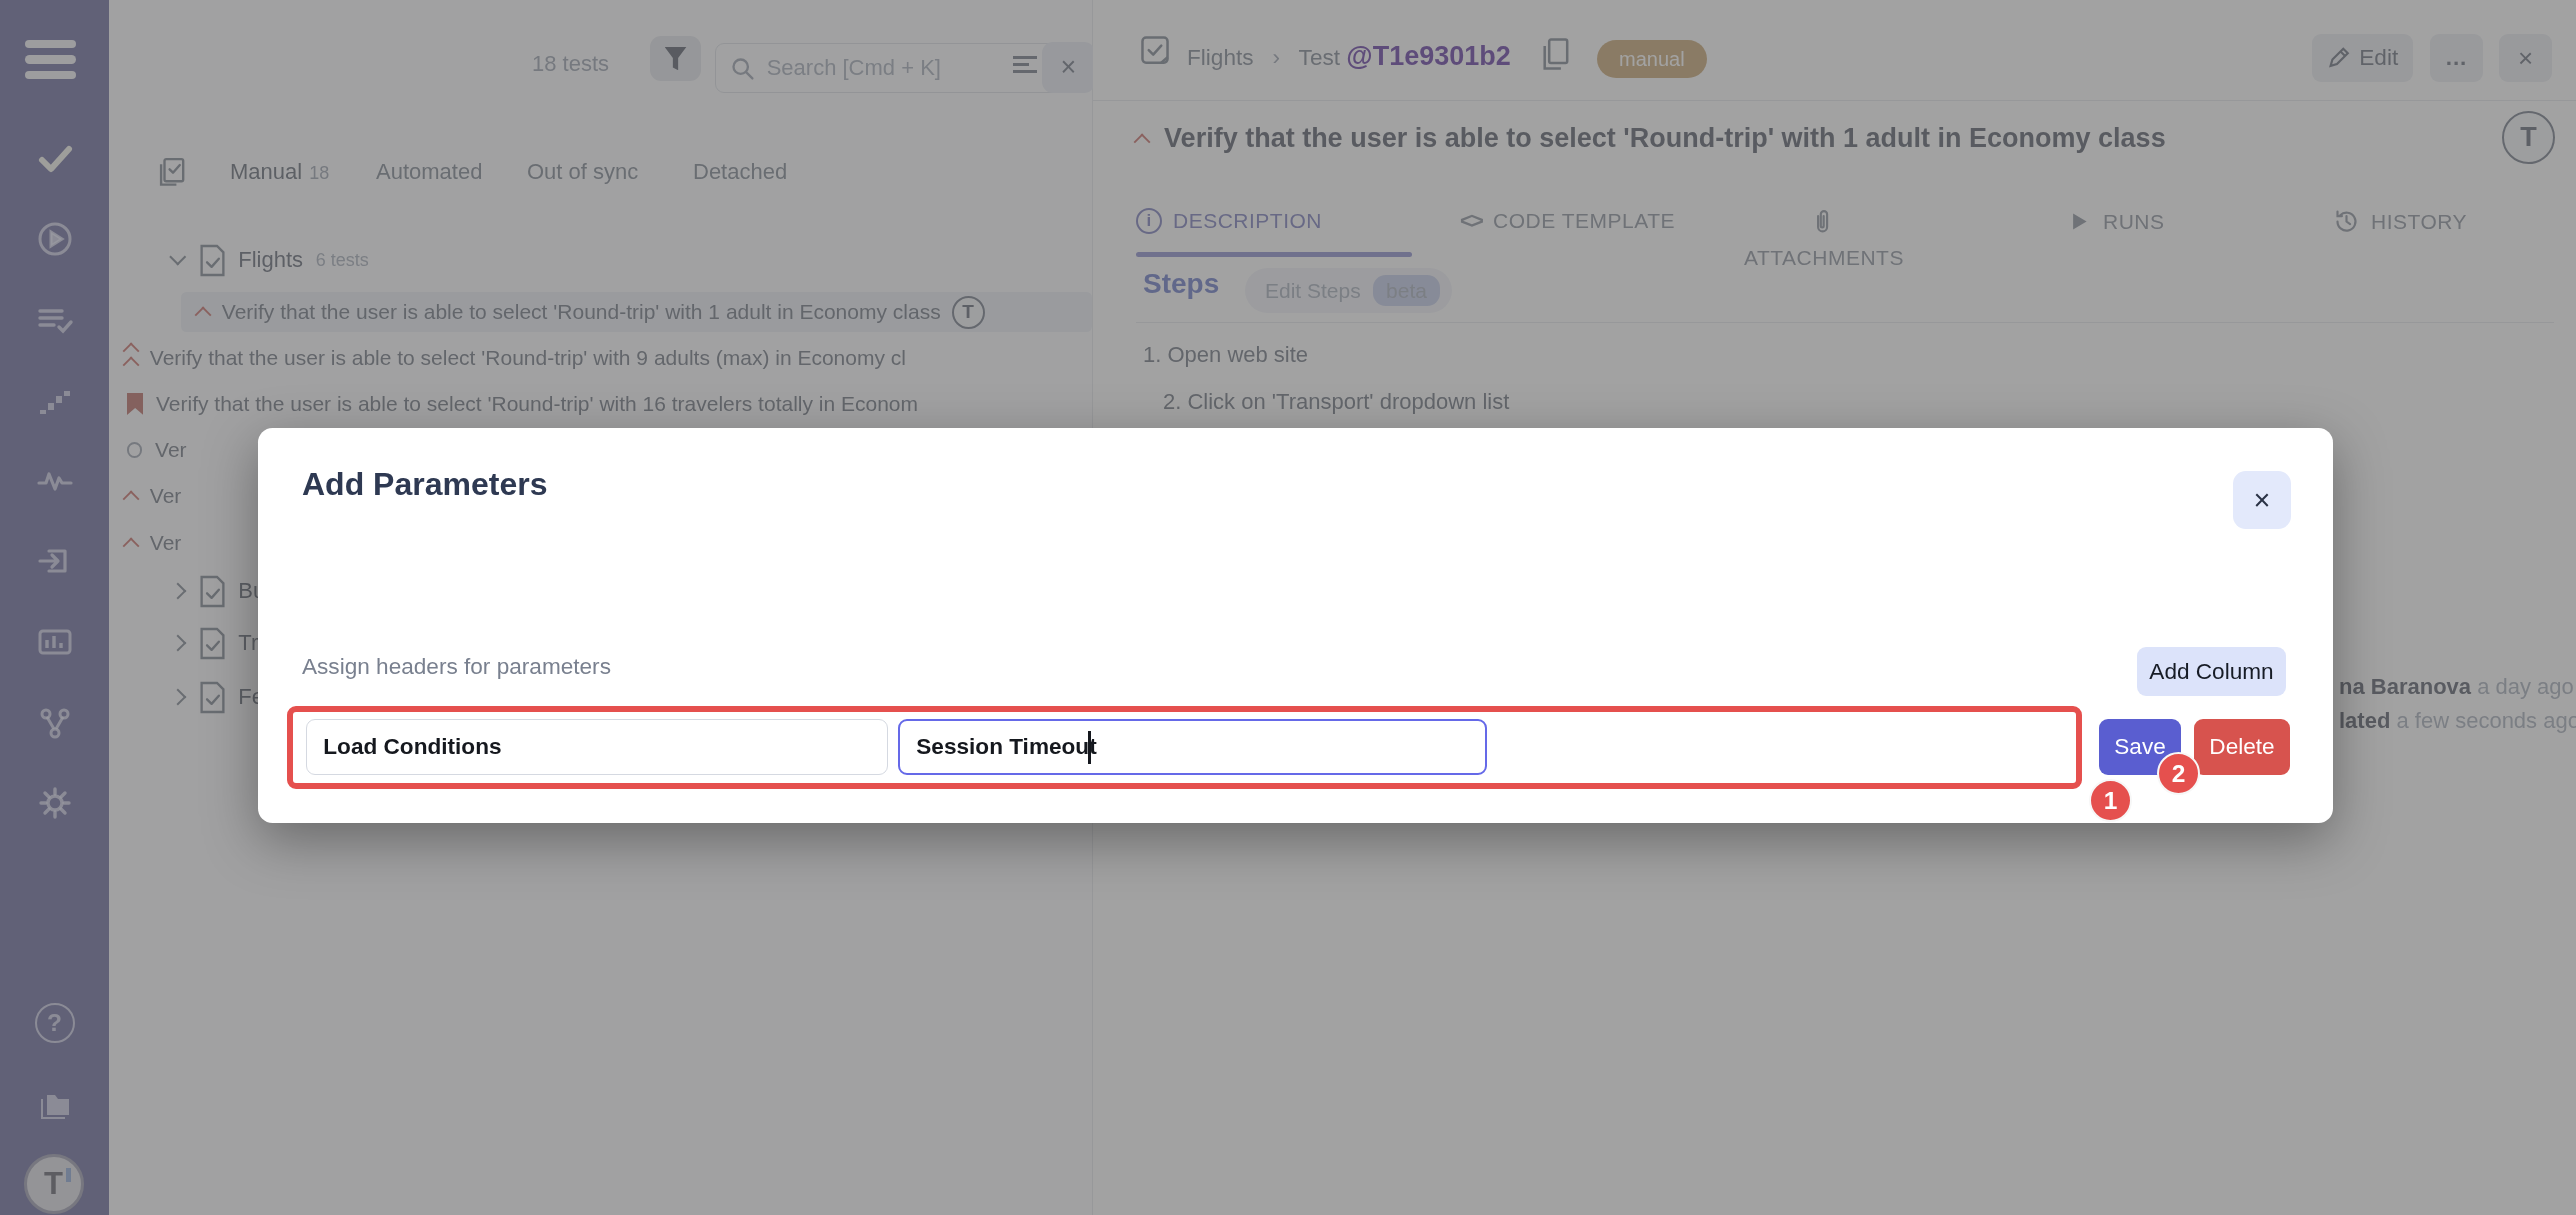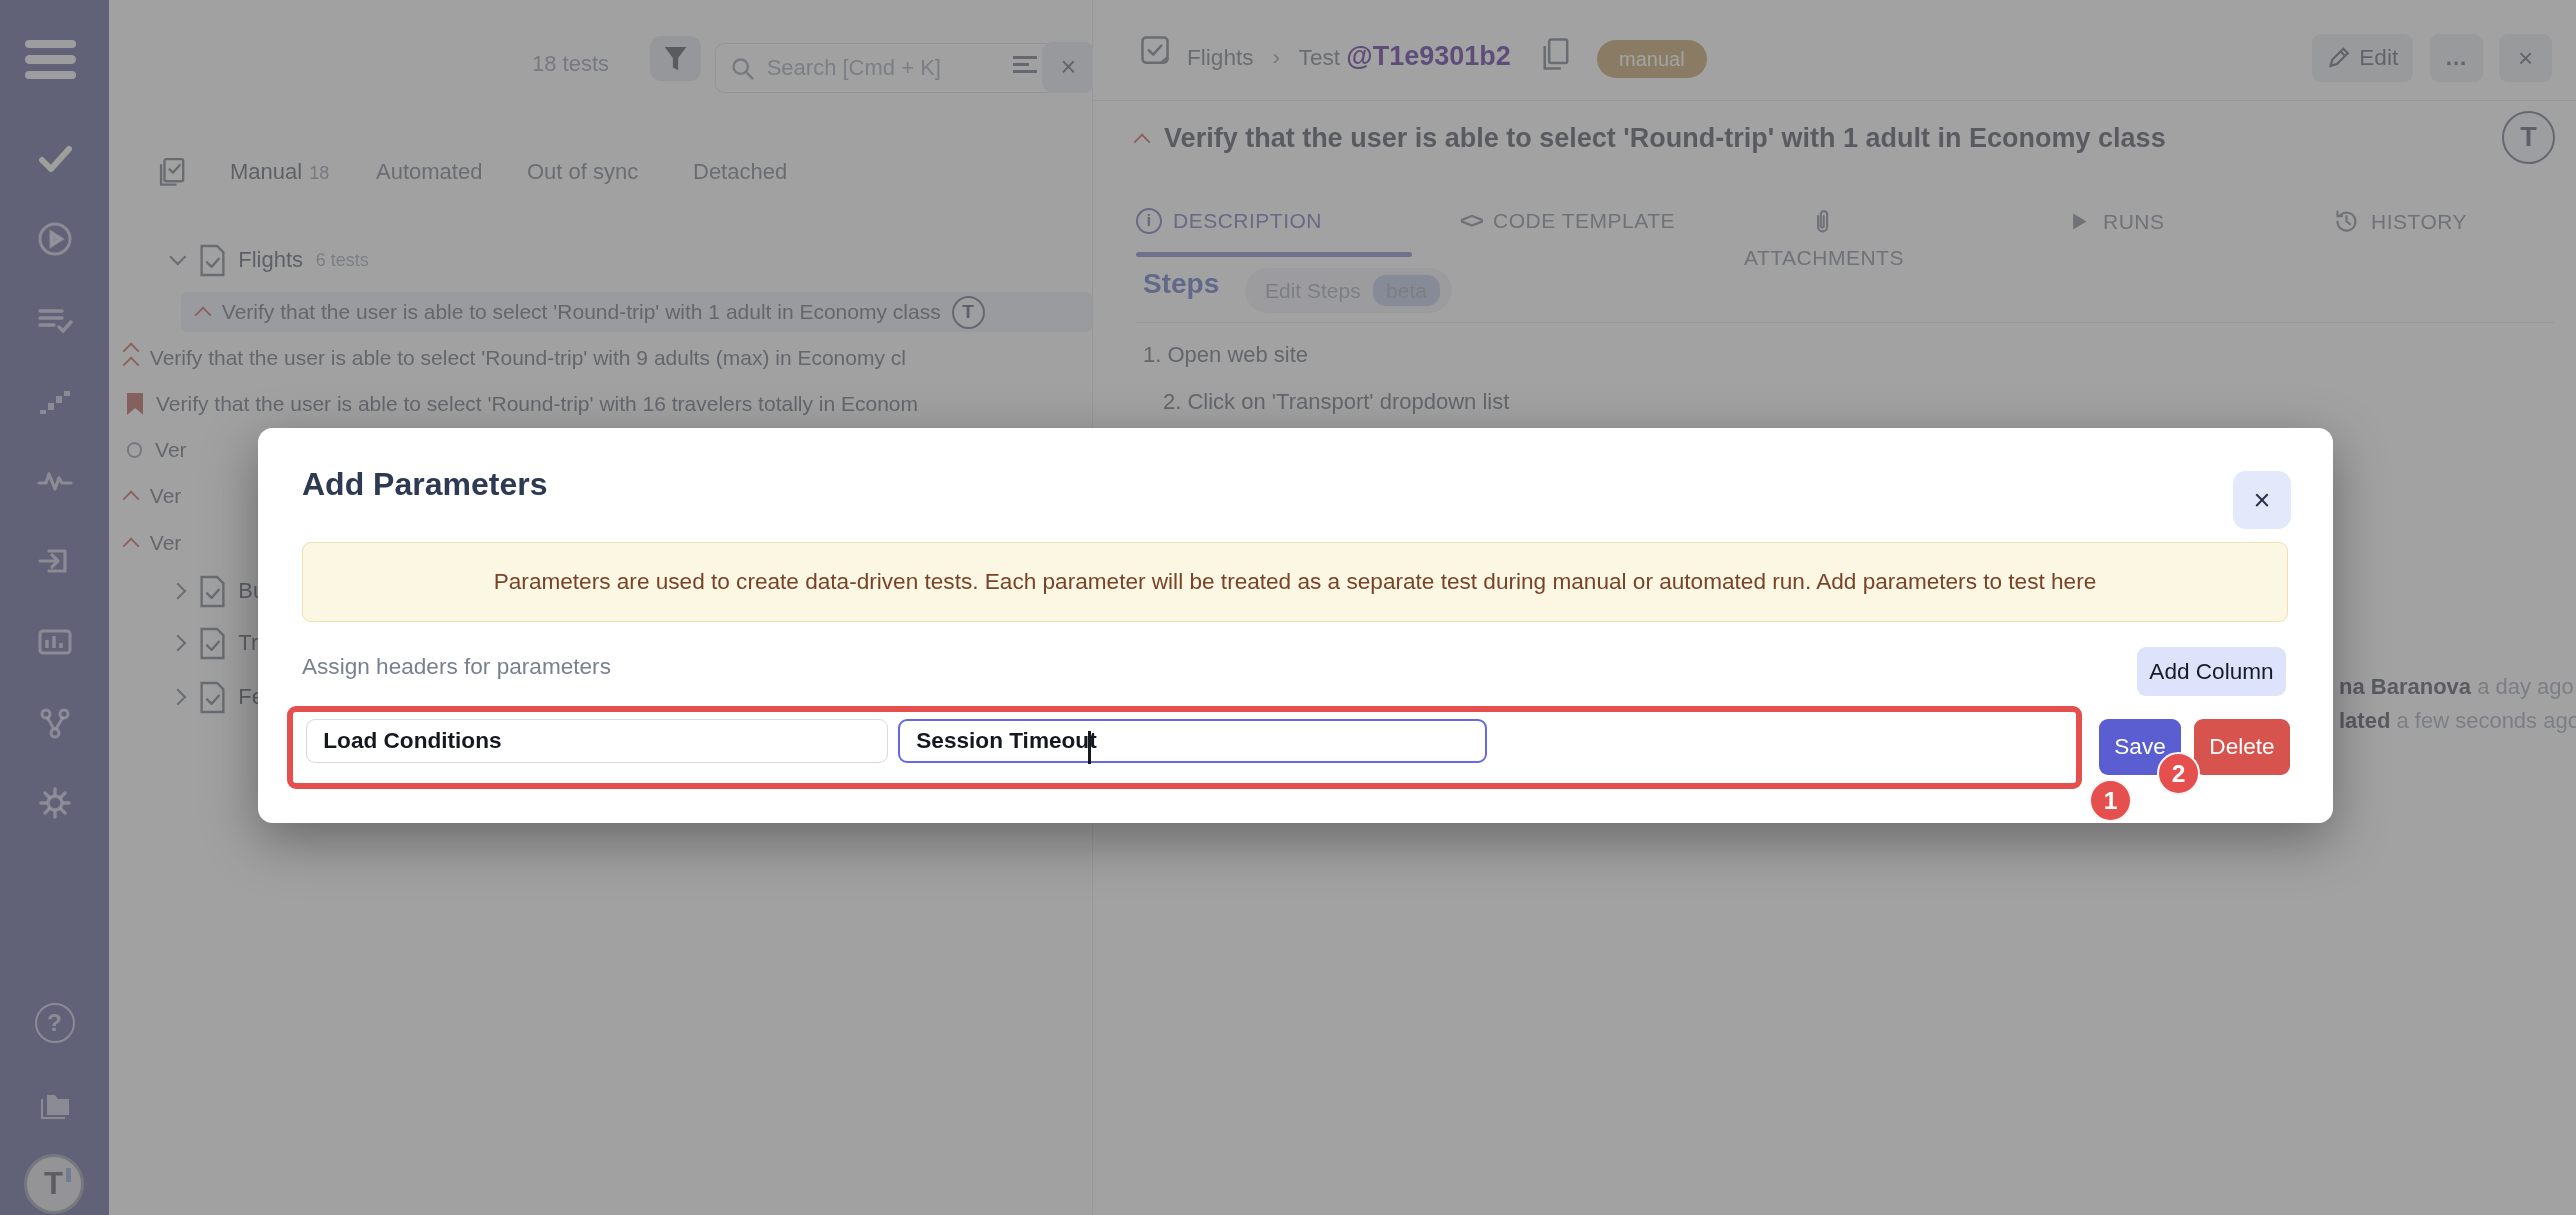--- a/index.html
+++ b/index.html
@@ -124,21 +124,21 @@
   .modal-close { position:absolute; left:1975px; top:43px; width:58px; height:58px; background:#e3e9fb; border-radius:12.7px;
                  display:flex; align-items:center; justify-content:center; font-size:29px; color:#2b3346; cursor:pointer; }
   .info-box { position:absolute; left:44px; top:114px; width:1986px; height:80px; background:#fcf7e3; border:1.8px solid #eee0b0;
               border-radius:9px; display:flex; align-items:center; justify-content:center; }
   .info-box span { font-size:22.6px; color:#79432a; }
   .assign-label { position:absolute; left:44px; top:226px; font-size:22.6px; color:#79808f; }
   .add-col-btn { position:absolute; left:1879px; top:219px; width:149px; height:49px; background:#dce3fa; border-radius:9px;
                  display:flex; align-items:center; justify-content:center; font-size:22.6px; color:#171c26; cursor:pointer; }
   .red-rect { position:absolute; left:29px; top:278px; width:1795px; height:83px; border:6.3px solid #e5504e; border-radius:9px;
               pointer-events:none; z-index:12; }
-  .param-input { position:absolute; top:291px; height:44px; border:1.8px solid #d5d9e1; border-radius:9px; padding:0 16.3px;
+  .param-input { position:absolute; top:291px; height:56px; border:1.8px solid #d5d9e1; border-radius:9px; padding:0 16.3px;
                  font-size:22.6px; font-weight:bold; color:#15181e; outline:none; background:#fff;
                  font-family:"Liberation Sans", sans-serif; }
   .param-input::placeholder { color:#8a93a3; font-weight:normal; }
   .p0 { left:48px;  width:582px; }
   .p1 { left:640px; width:589px; border:2.7px solid #6569e8; }
   .p2 { left:1244px; width:585px; }
   .caret { position:absolute; left:830px; top:303px; width:2.7px; height:33px; background:#15181e; z-index:11; }
   .save-btn { position:absolute; left:1841px; top:291px; width:82px; height:56px; background:#5a5ed0; border:none; border-radius:9px;
               color:#fff; font-size:22.6px; cursor:pointer; font-family:"Liberation Sans", sans-serif; }
   .delete-btn { position:absolute; left:1936px; top:291px; width:96px; height:56px; background:#d7534e; border:none; border-radius:9px;
@@ -426,23 +426,20 @@
   </div>
 
   <div class="overlay"></div>
 
   <div class="modal">
     <div class="modal-title">Add Parameters</div>
     <div class="modal-close">
       <span>×</span>
     </div>
 
-    <div class="info-box">
-      <span>Parameters are used to create data-driven tests. Each parameter will be treated as a separate test during manual or automated run. Add parameters to test here</span>
-    </div>
 
     <div class="assign-label">Assign headers for parameters</div>
     <div class="add-col-btn">Add Column</div>
 
     <input class="param-input p0" type="text" value="Load Conditions" style="">
     <input class="param-input p1" type="text" value="Session Timeout" style="">
     <div class="caret"></div>
 
     <div class="red-rect"></div>
 

